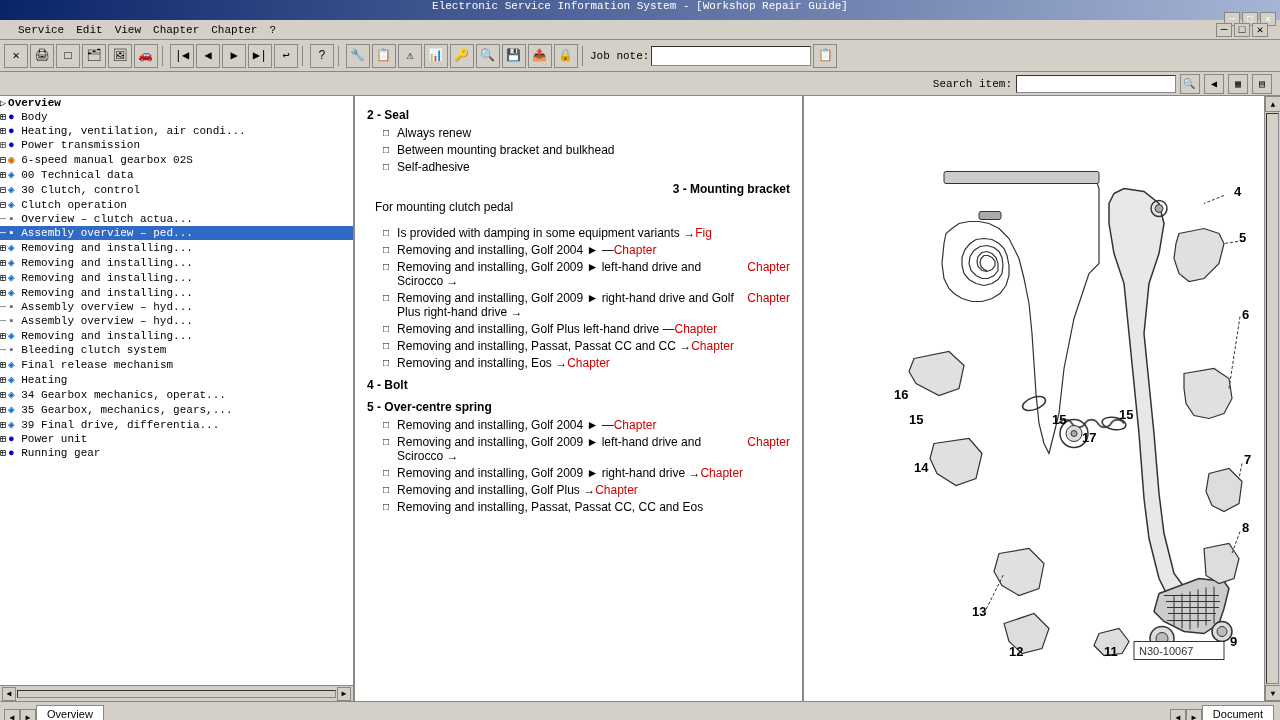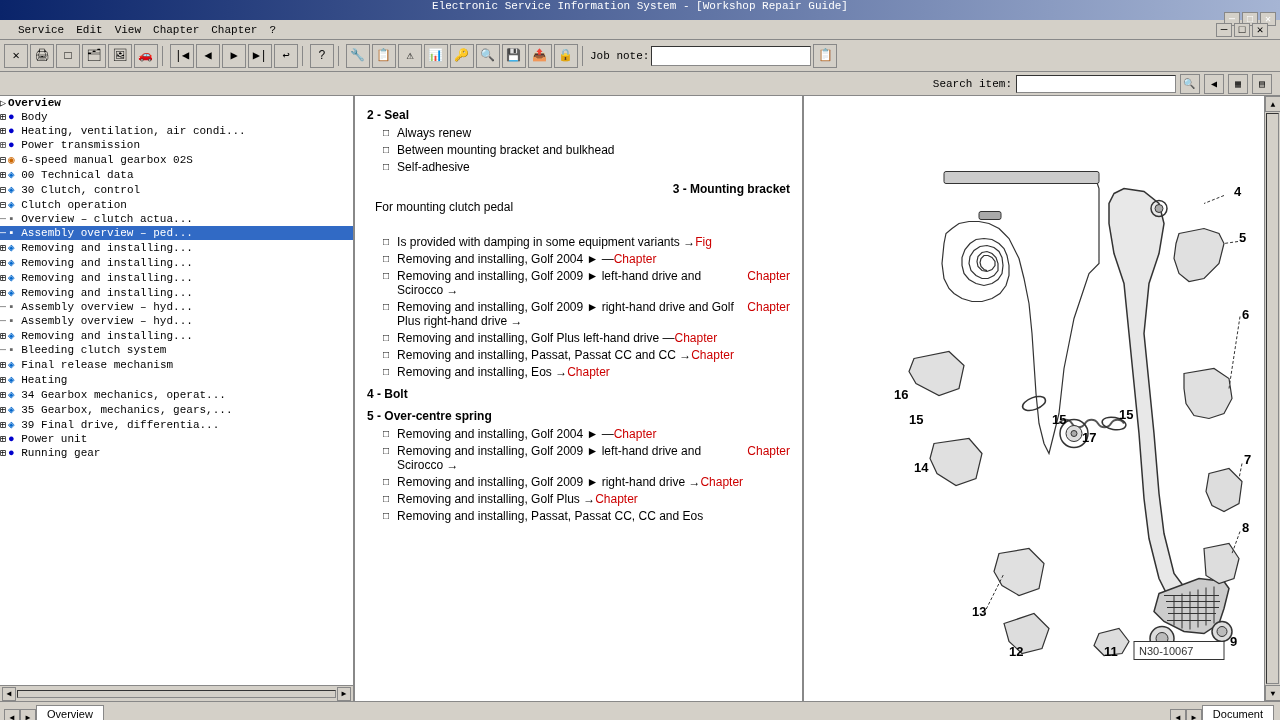--- a/index.html
+++ b/index.html
@@ -242,21 +242,21 @@
     <div style="font-weight:bold; margin: 4px 0;">
       <span>2 - </span><span>Seal</span>
     </div>
     <div class="bullet-item">Always renew</div>
     <div class="bullet-item">Between mounting bracket and bulkhead</div>
     <div class="bullet-item">Self-adhesive</div>
 
     <div style="font-weight:bold; margin: 8px 0 4px 0; text-align: right;">
       <span>3 - </span><span>Mounting bracket</span>
     </div>
-    <div style="margin-left:8px; margin-bottom:21px;">For mounting clutch pedal</div>
+    <div style="margin-left:8px; margin-bottom:12px;">For mounting clutch pedal</div>
 
     <div class="bullet-item">
       Is provided with damping in some equipment variants → <a class="link-red" href="#">Fig</a>
     </div>
     <div class="bullet-item">
       Removing and installing, Golf 2004 ► — <a class="link-red" href="#">Chapter</a>
     </div>
     <div class="bullet-item">
       Removing and installing, Golf 2009 ► left-hand drive and Scirocco → <a class="link-red" href="#">Chapter</a>
     </div>

